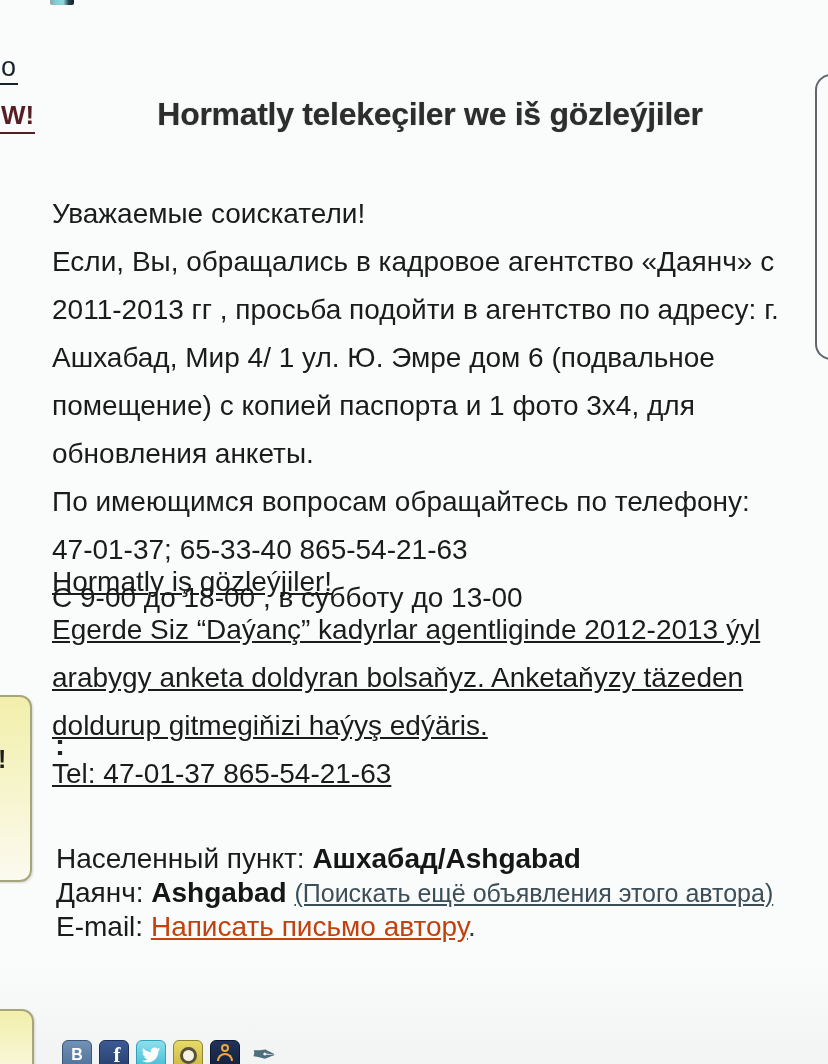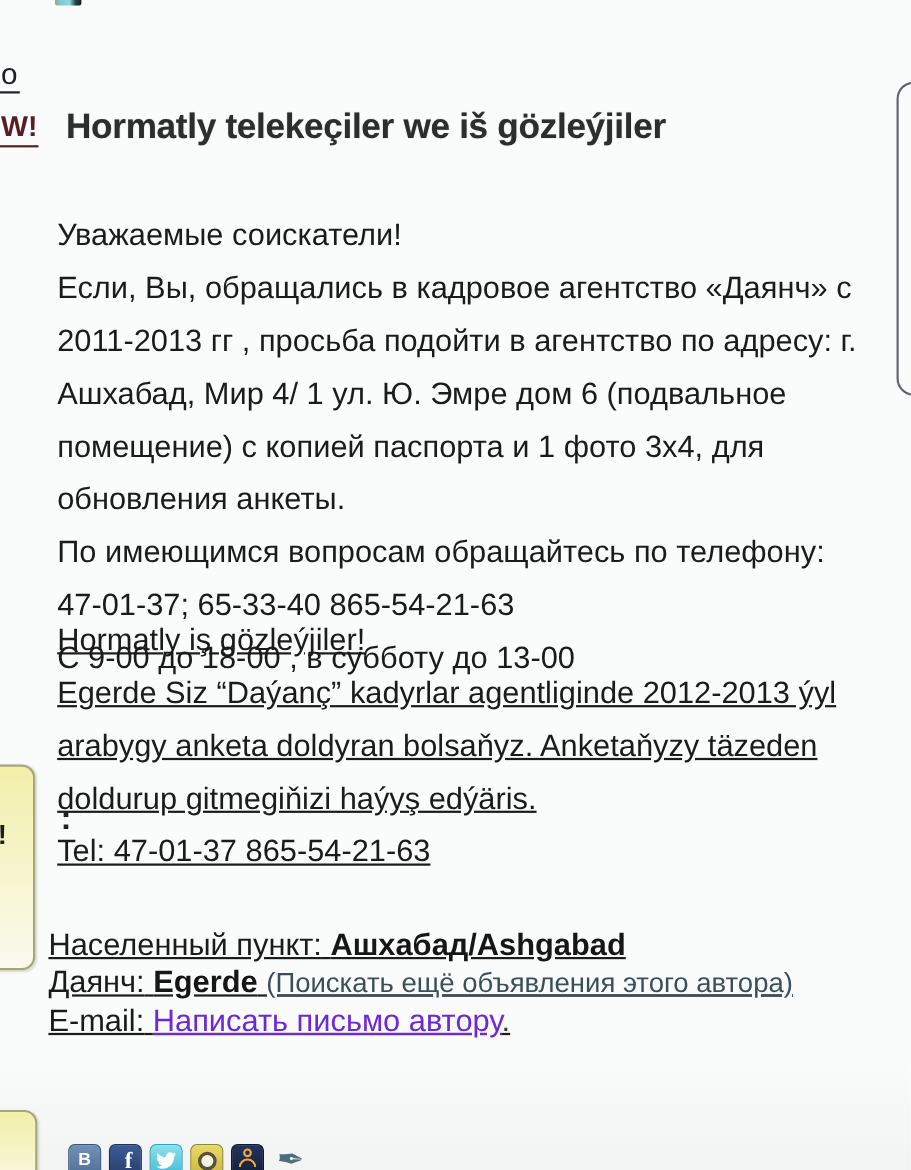--- a/index.html
+++ b/index.html
@@ -18,32 +18,32 @@
   .frag-link{
     position:absolute;left:-5px;top:52px;font-size:27px;color:#18222c;
     border-bottom:2px solid #18222c;padding:0 2px 0 6px;text-decoration:none;cursor:pointer;
   }
   .frag-new{
     position:absolute;left:-3px;top:100px;font-size:26px;font-weight:bold;color:#581e26;
     border-bottom:2px solid #581e26;padding:0 1px 1px 4px;text-decoration:none;cursor:pointer;
   }
   .title{
     position:absolute;left:60px;width:740px;top:96px;margin:0;
-    font-size:32px;font-weight:bold;color:#2d2d2d;letter-spacing:-0.3px;
+    text-align:center;font-size:32px;font-weight:bold;color:#2d2d2d;letter-spacing:-0.3px;
     text-shadow:0 0 1px rgba(40,40,40,.45);
   }
   .para{
     position:absolute;left:52px;white-space:pre;font-size:28px;line-height:48px;color:#1b1b1b;
   }
   .para.ru{top:190px;}
   .para.tk{top:558px;text-decoration:underline;}
   .colon{position:absolute;left:55px;top:728px;font-size:30px;font-weight:bold;color:#222;}
-  .meta{position:absolute;left:44px;top:842px;font-size:28px;line-height:34px;text-decoration:underline;}
+  .meta{position:absolute;left:56px;top:842px;font-size:28px;line-height:34px;}
   .meta .bold{font-weight:bold;color:#161616;}
-  .meta a{color:#6d28d9;text-decoration:underline;cursor:pointer;}
+  .meta a{color:#c2410c;text-decoration:underline;cursor:pointer;}
   .meta .small-link{font-size:25px;color:#3c4e58;}
   .meta .dot{color:#2c3a40;}
   
   .right-box{
     position:absolute;left:815px;top:74px;width:70px;height:282px;
     border:2px solid #60666a;border-radius:16px;background:transparent;
   }
   
   .note{
     position:absolute;border:2px solid #a6a67c;border-radius:12px;
@@ -104,21 +104,21 @@
 
 <div class="colon">:</div>
 
 <div class="meta">
   <div class="meta-line">
     <span>Населенный пункт:</span>
     <span class="bold">Ашхабад/Ashgabad</span>
   </div>
   <div class="meta-line">
     <span>Даянч:</span>
-    <span class="bold">Egerde</span>
+    <span class="bold">Ashgabad</span>
     <a class="small-link">(Поискать ещё объявления этого автора)</a>
   </div>
   <div class="meta-line">
     <span>E-mail:</span>
     <a>Написать письмо автору</a><span class="dot">.</span>
   </div>
 </div>
 
 <div class="right-box"></div>
 

